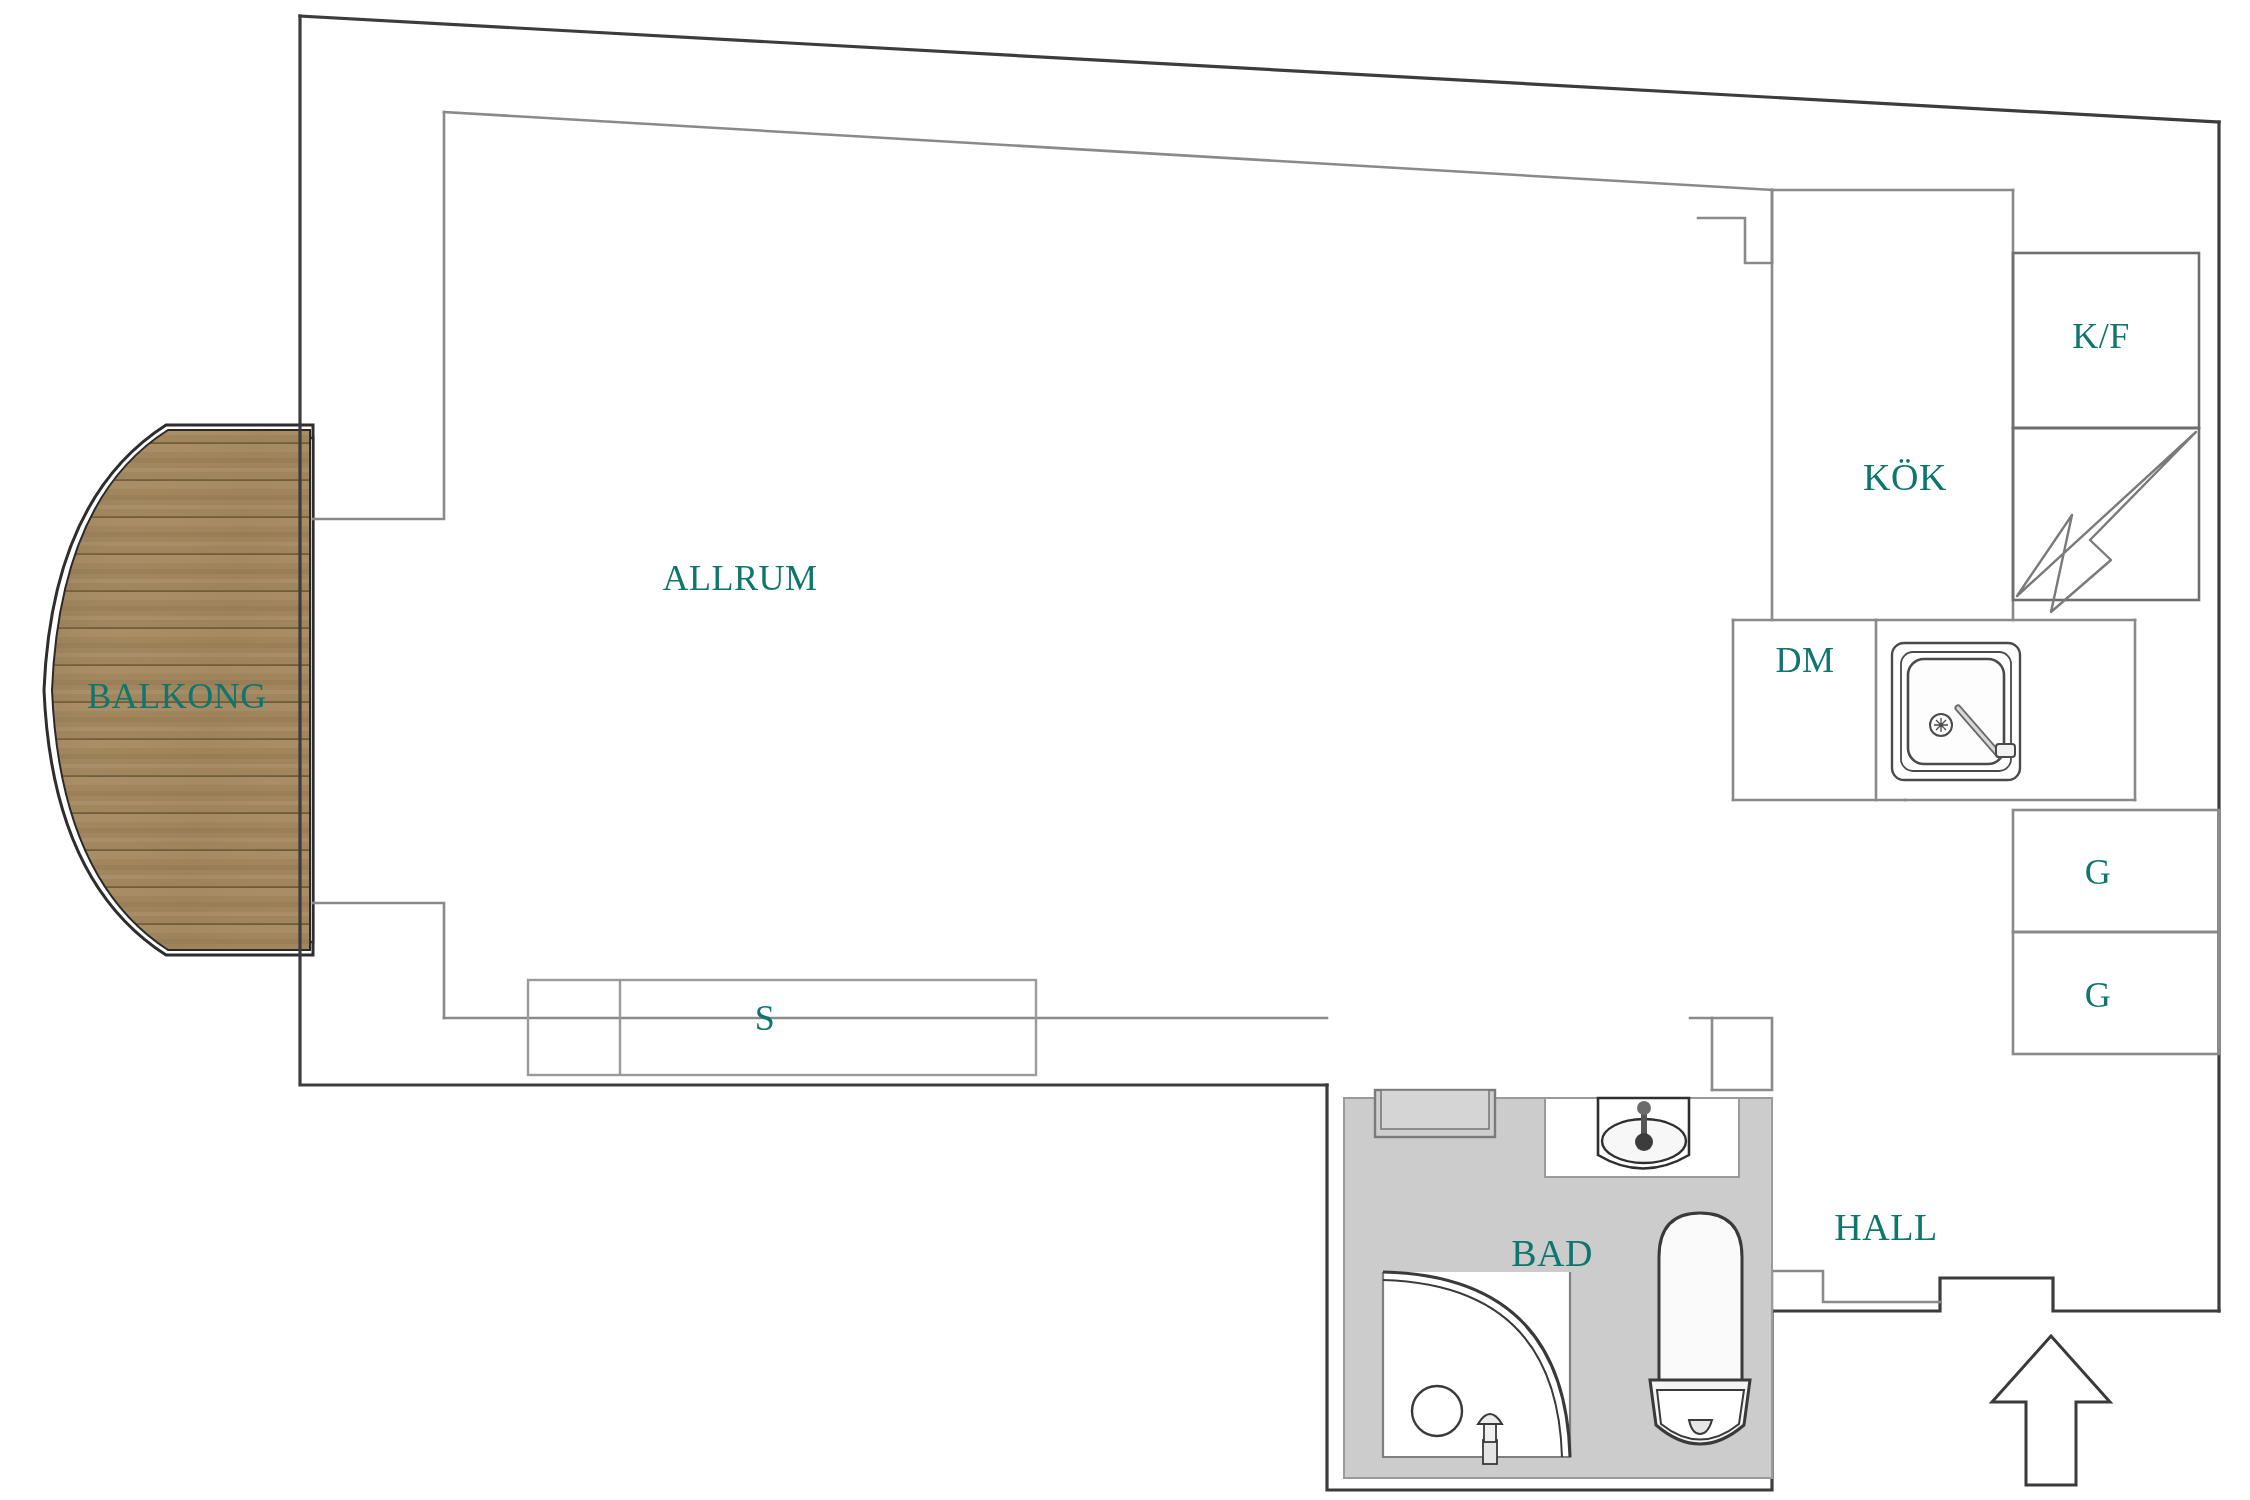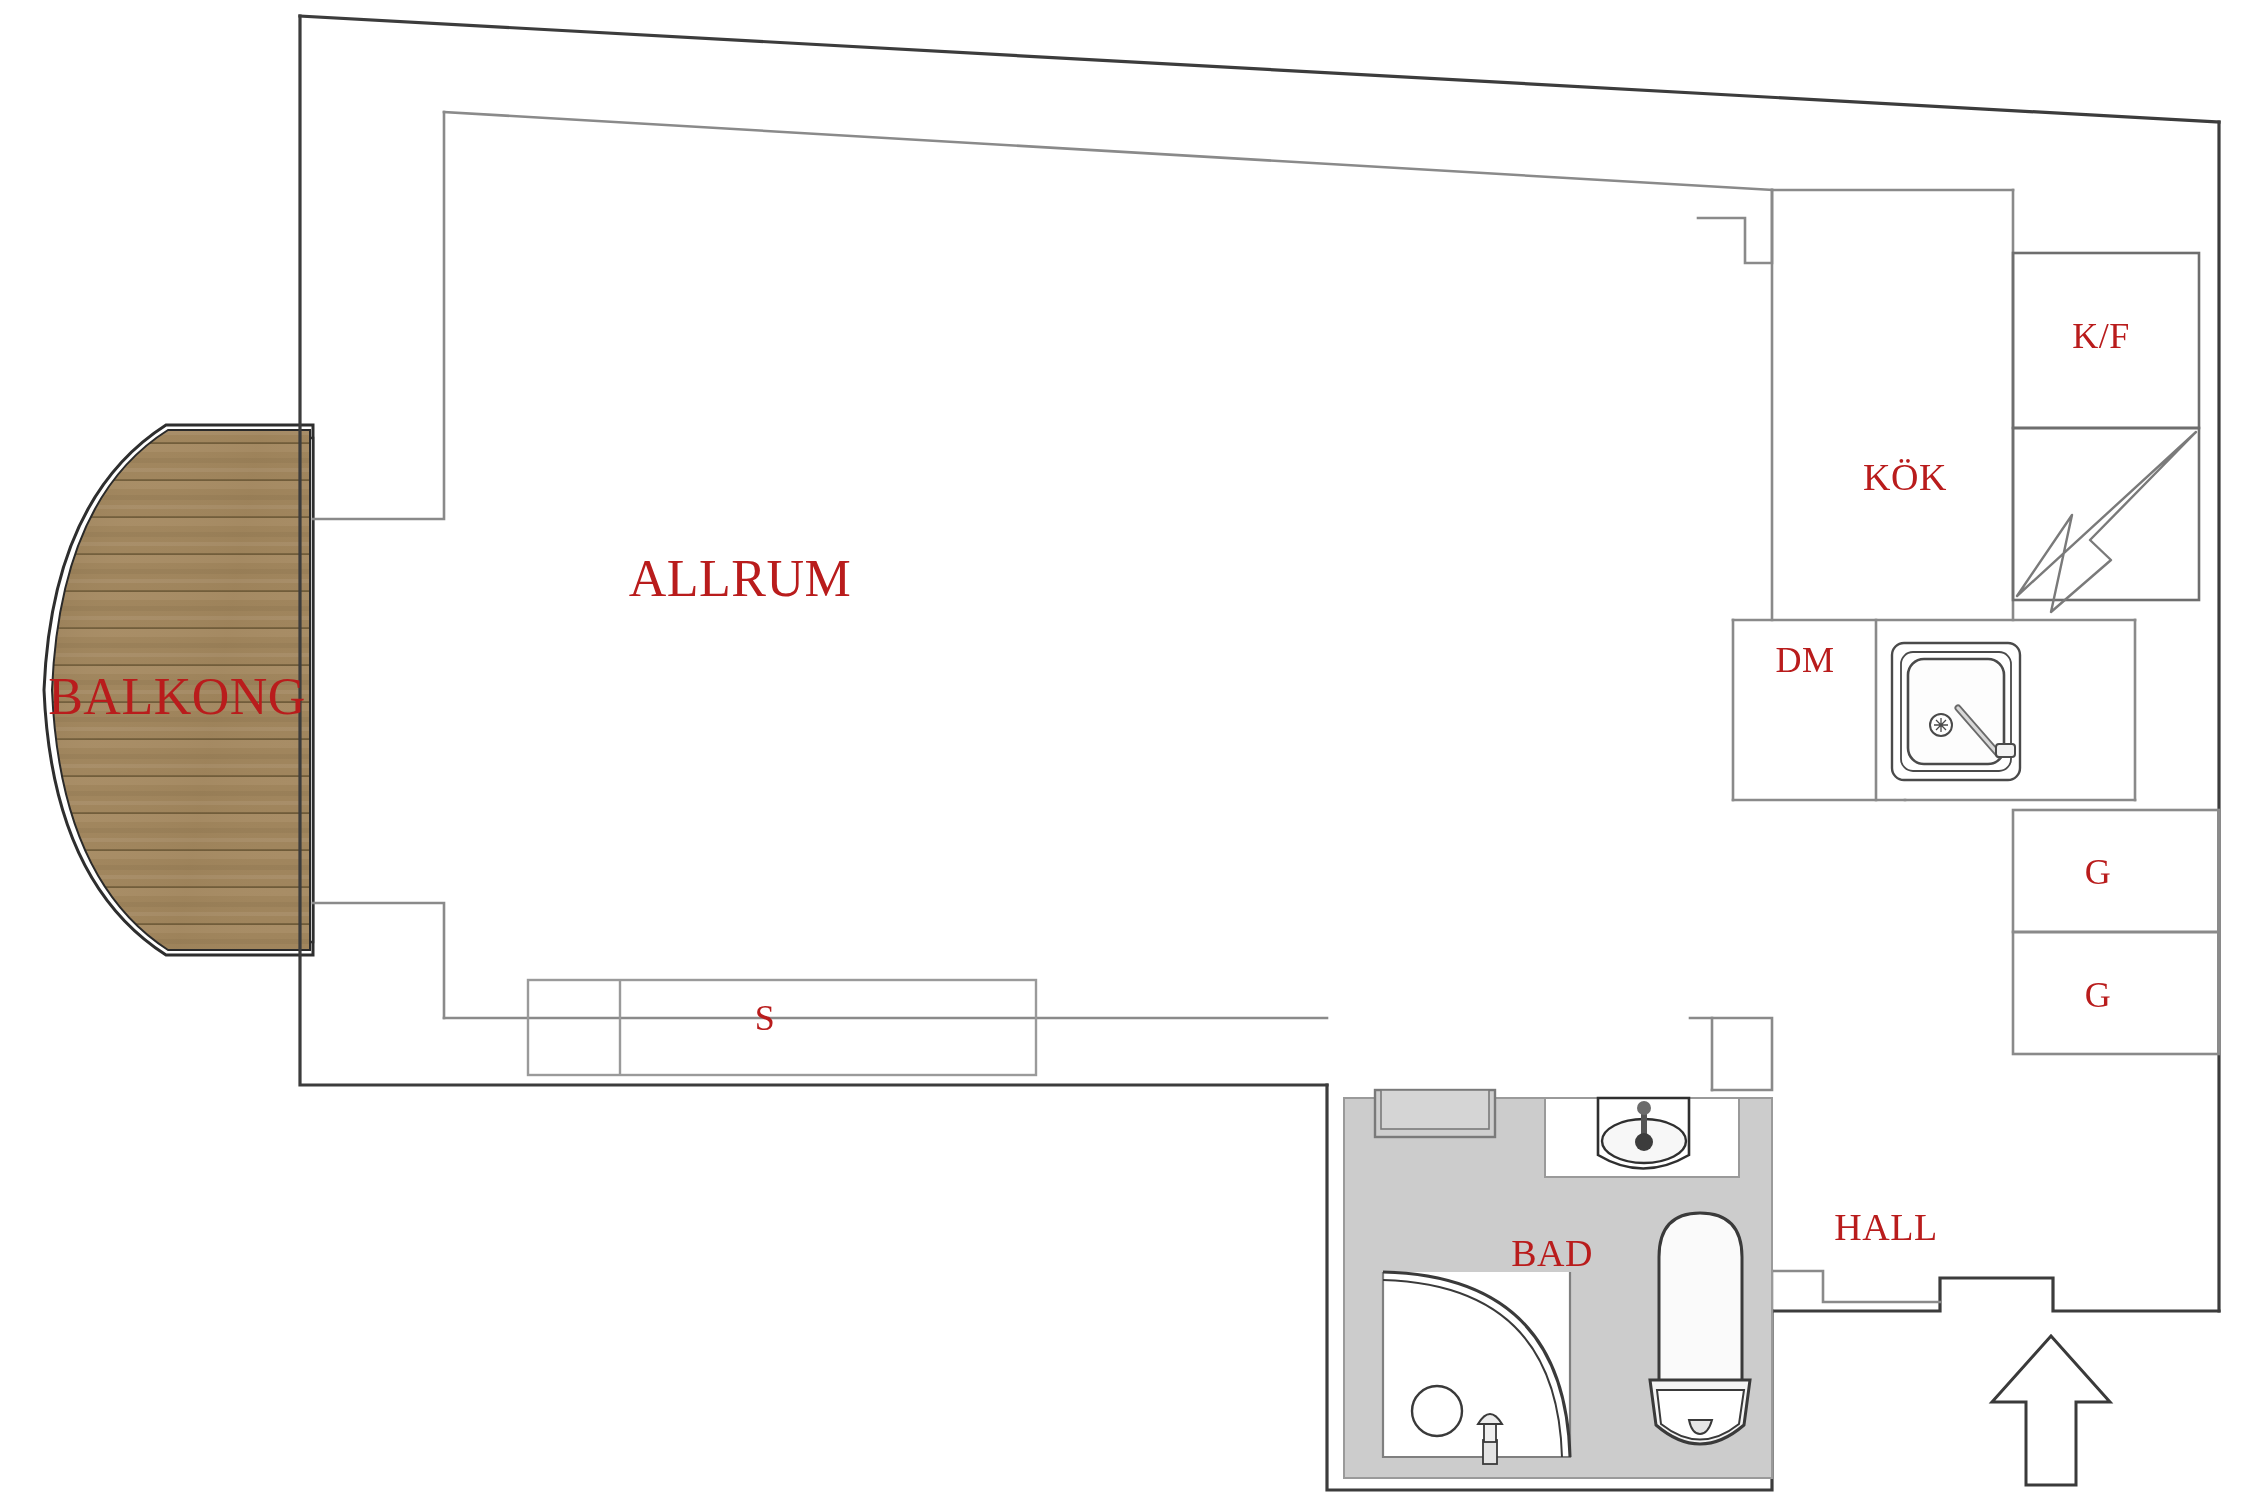--- a/index.html
+++ b/index.html
@@ -20,27 +20,27 @@
     background: #ffffff;
   }
   #plan svg {
     position: absolute;
     left: 0;
     top: 0;
   }
   .room-label {
     position: absolute;
     font-family: "Liberation Serif", "DejaVu Serif", serif;
-    color: #b91c1c;
+    color: #0f766e;
     white-space: nowrap;
     transform: translate(-50%, -50%);
     letter-spacing: 0.5px;
     pointer-events: none;
   }
-  .lbl-xl { font-size: 52px; }
+  .lbl-xl { font-size: 36px; }
   .lbl-lg { font-size: 38px; margin-top: 37px; }
   .lbl-md { font-size: 36px; }
 </style>
 </head>
 <body>
 
 <div id="plan">
 
   <svg width="2250" height="1500" viewBox="0 0 2250 1500">
 

